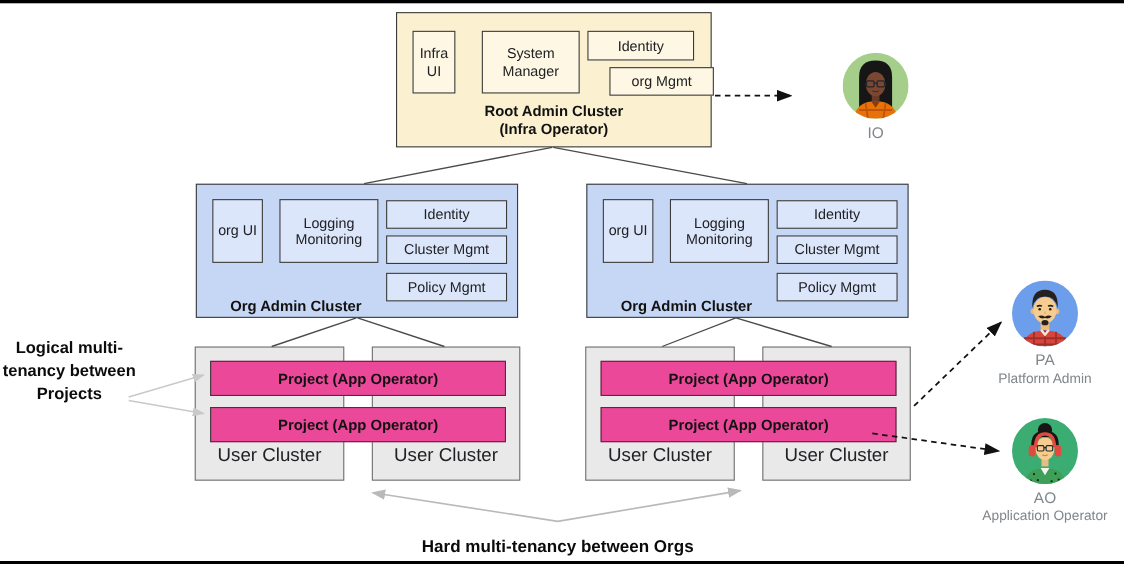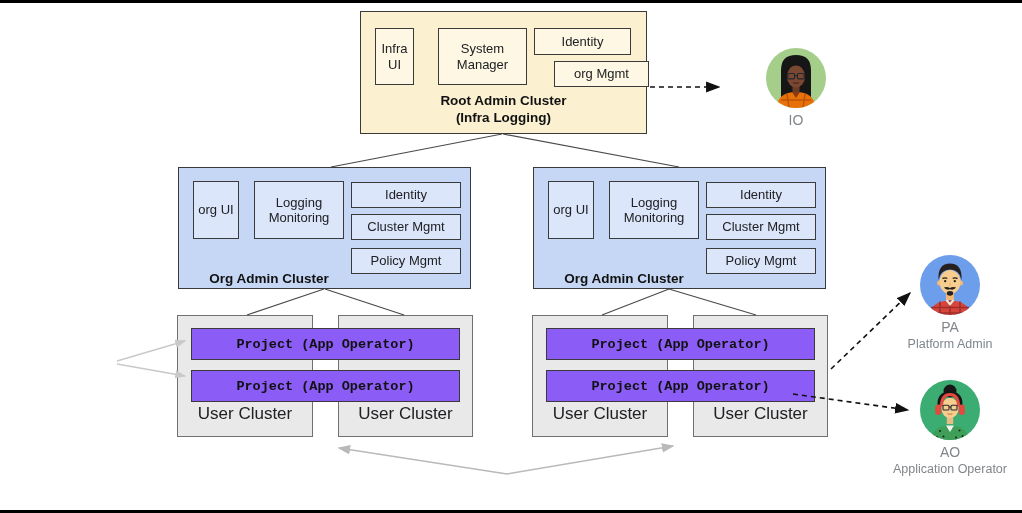--- a/index.html
+++ b/index.html
@@ -21,22 +21,22 @@
 
   .cluster-title{position:absolute;font-weight:bold;font-size:13.5px;text-align:center;color:#111;}
   .root-title{left:0;right:0;bottom:7px;line-height:1.22;margin-top:22px;}
   .org-title{left:14px;width:152px;bottom:2px;}
 
   .user-box{position:absolute;top:315px;height:122px;box-sizing:border-box;
     background:#E9E9E9;border:1.5px solid #707070;}
   .user-label{position:absolute;left:0;right:0;bottom:12px;text-align:center;
     font-size:17px;color:#202124;}
   .project-bar{position:absolute;height:32px;width:269px;box-sizing:border-box;
-    background:#8b5cf6;border:1.6px solid #3a3a3a;display:flex;align-items:center;
-    justify-content:center;font-weight:bold;font-size:13.5px;color:#111;font-family:Liberation Mono, monospace;}
+    background:#ec4899;border:1.6px solid #3a3a3a;display:flex;align-items:center;
+    justify-content:center;font-weight:bold;font-size:13.5px;color:#111;}
 
   .annotation{position:absolute;font-weight:bold;color:#0b0b0b;text-align:center;}
   .annotation-logical{left:2px;top:306px;width:122px;font-size:15px;line-height:21px;}
   .annotation-hard{left:332px;top:489px;width:350px;font-size:15.5px;}
 
   .persona{position:absolute;width:160px;text-align:center;}
   .persona-io{left:716px;top:48px;} .persona-pa{left:870px;top:255px;} .persona-ao{left:870px;top:380px;}
   .avatar{width:60px;height:60px;margin:0 auto;display:block;}
   .persona-abbr{margin-top:4px;font-size:14px;color:#80868B;}
   .persona-role{margin-top:2px;font-size:12.5px;color:#80868B;}
@@ -50,21 +50,21 @@
   <div class="frame-bar frame-top"></div>
   <div class="frame-bar frame-bottom"></div>
 
   <div class="cluster root-cluster">
     <div class="component" style="left:14px;top:16px;width:39px;height:57px;">Infra UI</div>
     <div class="component" style="left:77px;top:16px;width:89px;height:57px;">System Manager</div>
     <div class="component" style="left:173px;top:16px;width:97px;height:27px;">Identity</div>
     <div class="component" style="left:173px;top:49px;width:95px;height:26px;margin-left:20px;">org Mgmt</div>
     <div class="cluster-title root-title">
       <div>Root Admin Cluster</div>
-      <div>(Infra Logging)</div>
+      <div>(Infra Operator)</div>
     </div>
   </div>
 
   <div class="cluster org-cluster org-left">
     <div class="component" style="left:14px;top:13px;width:46px;height:58px;">org UI</div>
     <div class="component" style="left:75px;top:13px;width:90px;height:58px;">Logging Monitoring</div>
     <div class="component" style="left:172px;top:14px;width:110px;height:26px;">Identity</div>
     <div class="component" style="left:172px;top:46px;width:110px;height:26px;">Cluster Mgmt</div>
     <div class="component" style="left:172px;top:80px;width:110px;height:26px;">Policy Mgmt</div>
     <div class="cluster-title org-title">Org Admin Cluster</div>
@@ -90,20 +90,22 @@
 
   <div class="user-box" style="left:532px;width:136px;">
     <div class="user-label">User Cluster</div>
   </div>
   <div class="user-box" style="left:693px;width:135px;">
     <div class="user-label">User Cluster</div>
   </div>
   <div class="project-bar" style="left:546px;top:328px;">Project (App Operator)</div>
   <div class="project-bar" style="left:546px;top:370px;">Project  (App Operator)</div>
 
+  <div class="annotation annotation-logical">Logical multi-tenancy between Projects</div>
+  <div class="annotation annotation-hard">Hard multi-tenancy between Orgs</div>
 
   <div class="persona persona-io">
     <svg class="avatar" viewBox="0 0 60 60">
       <defs>
           <clipPath id="clip-io">
             <circle cx="30" cy="30" r="30"></circle>
           </clipPath>
         </defs>
       <circle cx="30" cy="30" r="30" fill="#A5CE8B"></circle>
       <g clip-path="url(#clip-io)">

